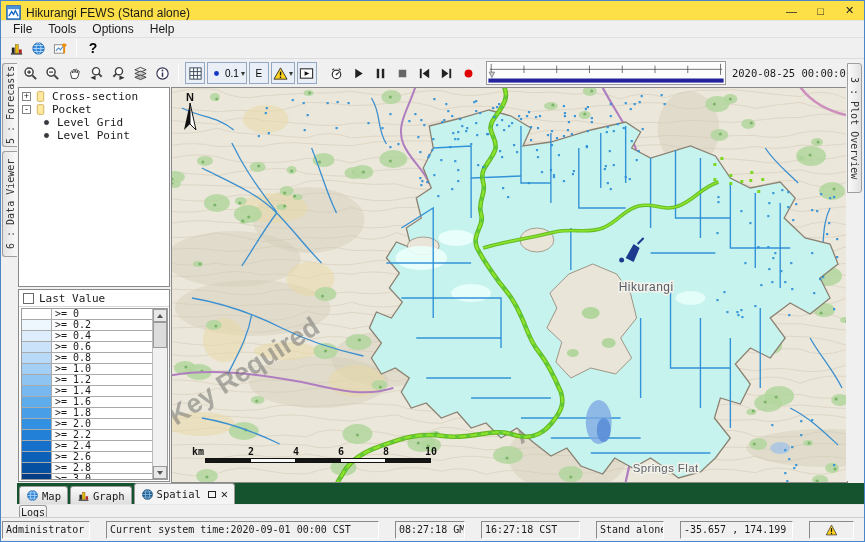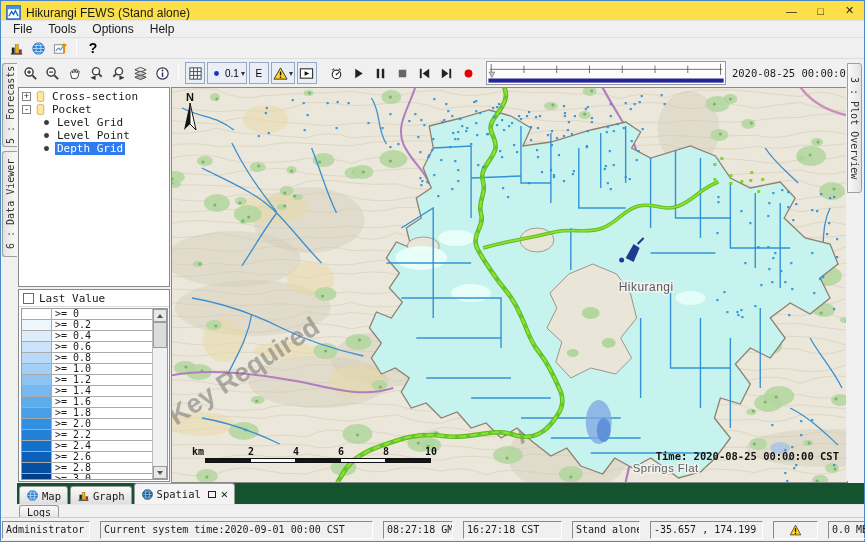--- a/index.html
+++ b/index.html
@@ -70,24 +70,24 @@
   .sbars{position:absolute;left:14px;top:12px;display:flex}
   .sseg{width:46px;height:5px;border:1px solid #111;margin-left:-1px}
   .maptime{position:absolute;right:8px;bottom:20px;font-family:"DejaVu Sans Mono",monospace;font-size:10.5px;font-weight:bold;color:#111}
   
   .tabsrow{position:absolute;left:16px;top:482px;right:0;height:21px;background:#14532d;display:flex;align-items:flex-end;padding-left:2px}
   .btab{display:flex;align-items:center;gap:3px;height:18px;padding:0 6px;margin-right:2px;border:1px solid #9a9a9a;border-bottom:none;border-radius:3px 3px 0 0;background:linear-gradient(#fafafa,#dedede);font-family:"DejaVu Sans Mono",monospace;font-size:10.5px}
   .btab.active{height:21px;background:#f4f4f4}
   .pbox{width:8px;height:7px;border:1.5px solid #222;display:inline-block;margin-left:4px}
   .pclose{font-size:12px;font-weight:bold;margin-left:2px;line-height:10px}
   .logsrow{position:absolute;left:16px;top:503px;right:0;height:15px;background:#f0f0f0;display:flex;align-items:flex-end;padding-left:2px;border-top:1px solid #e6e6e6}
-  .logstab{height:14px;padding:0 7px;border:1px solid #9a9a9a;border-bottom:none;border-radius:3px 3px 0 0;background:linear-gradient(#fafafa,#e2e2e2);font-family:"DejaVu Sans Mono",monospace;font-size:10px;display:flex;align-items:center}
+  .logstab{height:14px;padding:0 1px;border:1px solid #9a9a9a;border-bottom:none;border-radius:3px 3px 0 0;background:linear-gradient(#fafafa,#e2e2e2);font-family:"DejaVu Sans Mono",monospace;font-size:10px;display:flex;align-items:center}
   
   .statusbar{position:absolute;left:0;right:0;bottom:0;height:24px;background:#f0f0f0;border-top:1px solid #cfcfcf;display:flex;align-items:center;padding:0 1px}
-  .scell{height:18px;border:1px solid;border-color:#8a8a8a #fff #fff #8a8a8a;margin-right:10px;font-family:"DejaVu Sans Mono",monospace;font-size:10px;line-height:16px;padding:0 3px;white-space:nowrap;overflow:hidden;flex:none}
+  .scell{height:18px;border:1px solid;border-color:#8a8a8a #fff #fff #8a8a8a;margin-right:16px;font-family:"DejaVu Sans Mono",monospace;font-size:10px;line-height:16px;padding:0 3px;white-space:nowrap;overflow:hidden;flex:none}
   .scell.warncell{display:flex;align-items:center;justify-content:center}
   .scell.memcell{background:linear-gradient(to right,#a9d7f1 0 38%,#f0f0f0 38%)}
 </style>
 </head>
 <body>
 
 <div class="window">
 
   <div class="titlebar">
     <span class="appicon">
@@ -358,28 +358,20 @@
           </span>
           <span class="tlab">Level Grid</span>
         </div>
         <div class="trow" style="padding-left: 20px;">
           <span class="tico" style="margin-left:2px">
             <svg viewBox="0 0 16 16" width="11" height="11">
               <circle cx="8" cy="8" r="3.2" fill="#3a3a42" stroke="#111" stroke-width="0.6"></circle>
             </svg>
           </span>
           <span class="tlab">Level Point</span>
-        </div>
-        <div class="trow" style="padding-left: 20px;">
-          <span class="tico" style="margin-left:2px">
-            <svg viewBox="0 0 16 16" width="11" height="11">
-              <circle cx="8" cy="8" r="3.2" fill="#3a3a42" stroke="#111" stroke-width="0.6"></circle>
-            </svg>
-          </span>
-          <span class="tlab sel">Depth Grid</span>
         </div>
       </div>
     <div class="legendbox">
       <label class="lastval">
         <span class="cb"></span>
         <span>Last Value</span>
       </label>
       <div class="lwrap">
         <div class="lrows" id="legendrows">
             <div class="lrow">
@@ -960,21 +952,20 @@
         <span class="snum" style="left:186px">8</span>
         <span class="snum" style="left:231px">10</span>
         <div class="sbars">
           <span class="sseg" style="background:#151515"></span>
           <span class="sseg" style="background:#f8f8f8"></span>
           <span class="sseg" style="background:#151515"></span>
           <span class="sseg" style="background:#f8f8f8"></span>
           <span class="sseg" style="background:#151515"></span>
         </div>
       </div>
-    <div class="maptime">Time: 2020-08-25 00:00:00 CST</div>
   </div>
 
   <div class="rstrip">
     <div class="vtab vtabR" style="height:130px;margin-top:4px">3 : Plot Overview</div>
   </div>
 
   <div class="tabsrow" id="tabsrow">
       <div class="btab">
         <span class="ticon">
           <svg viewBox="0 0 16 16" width="13" height="13">

